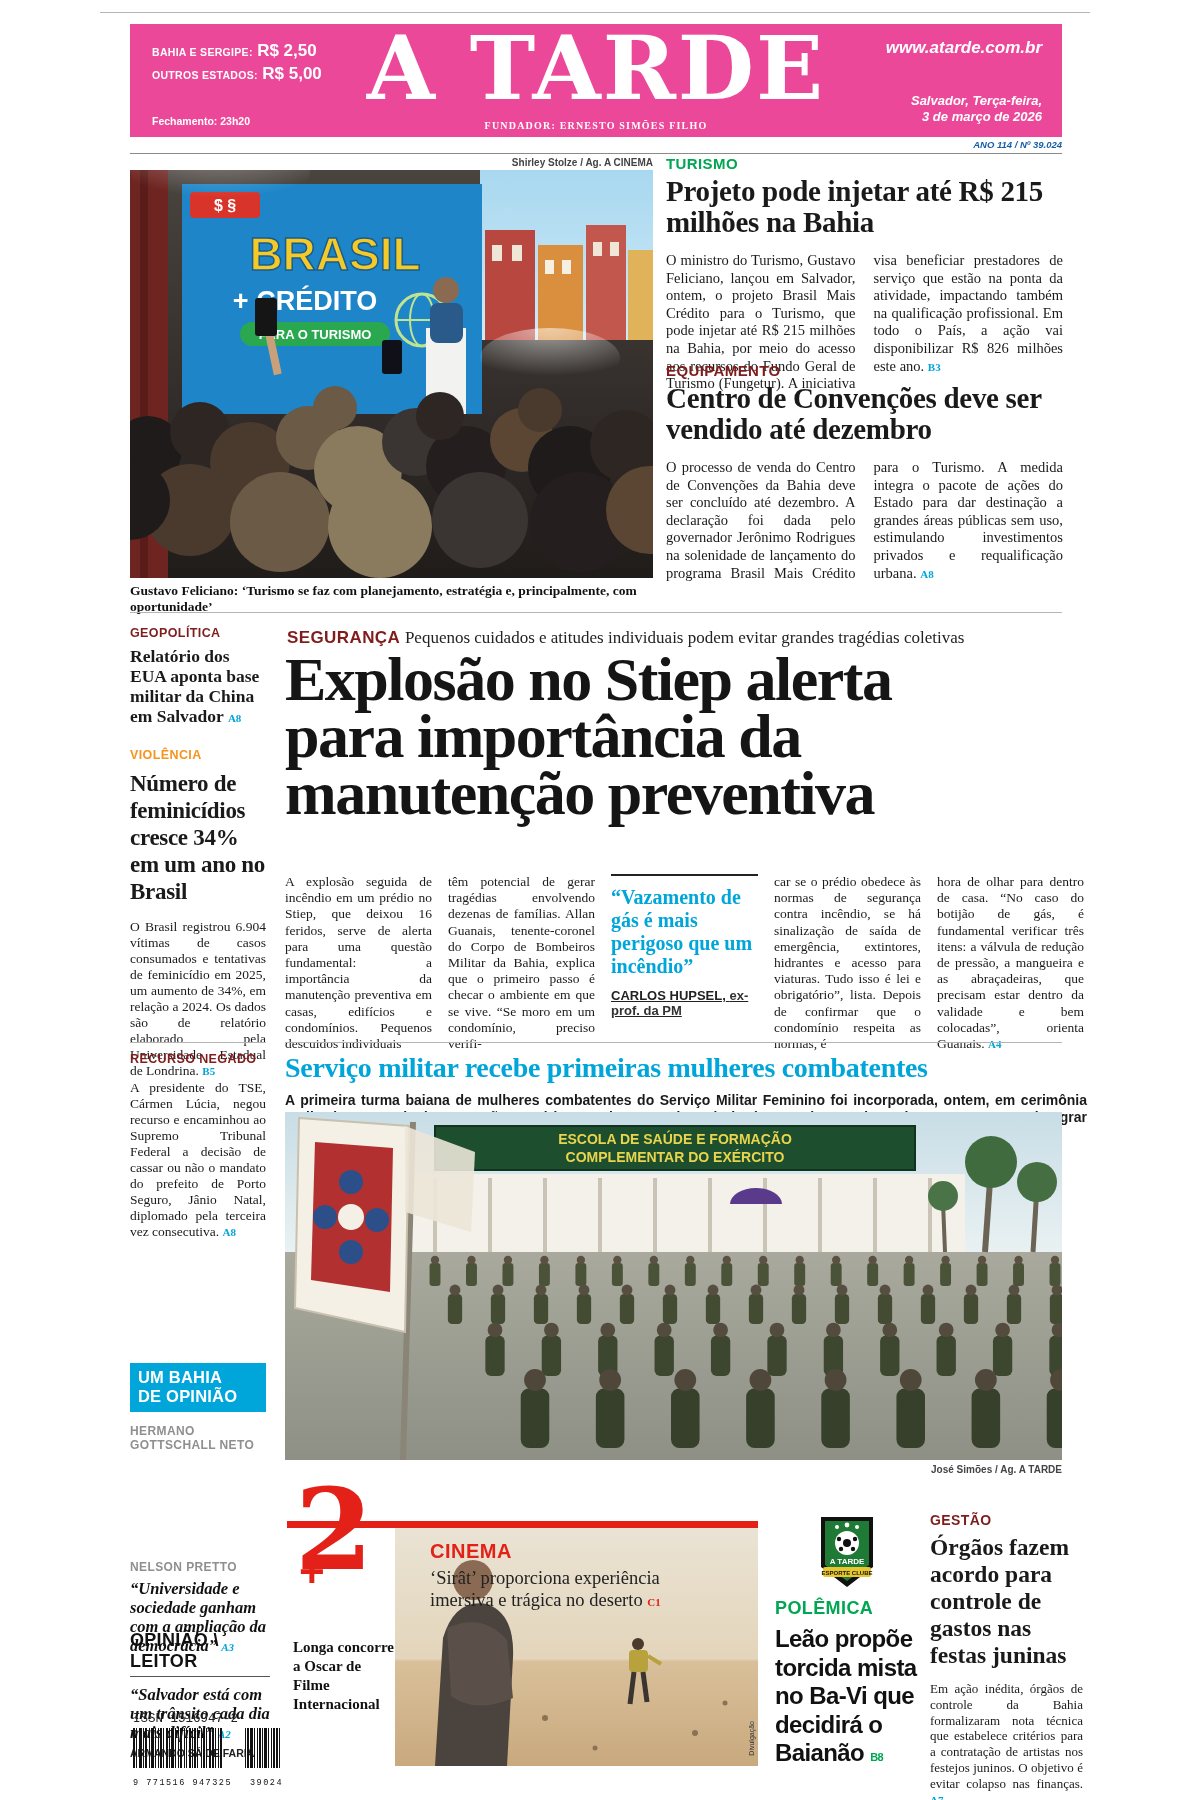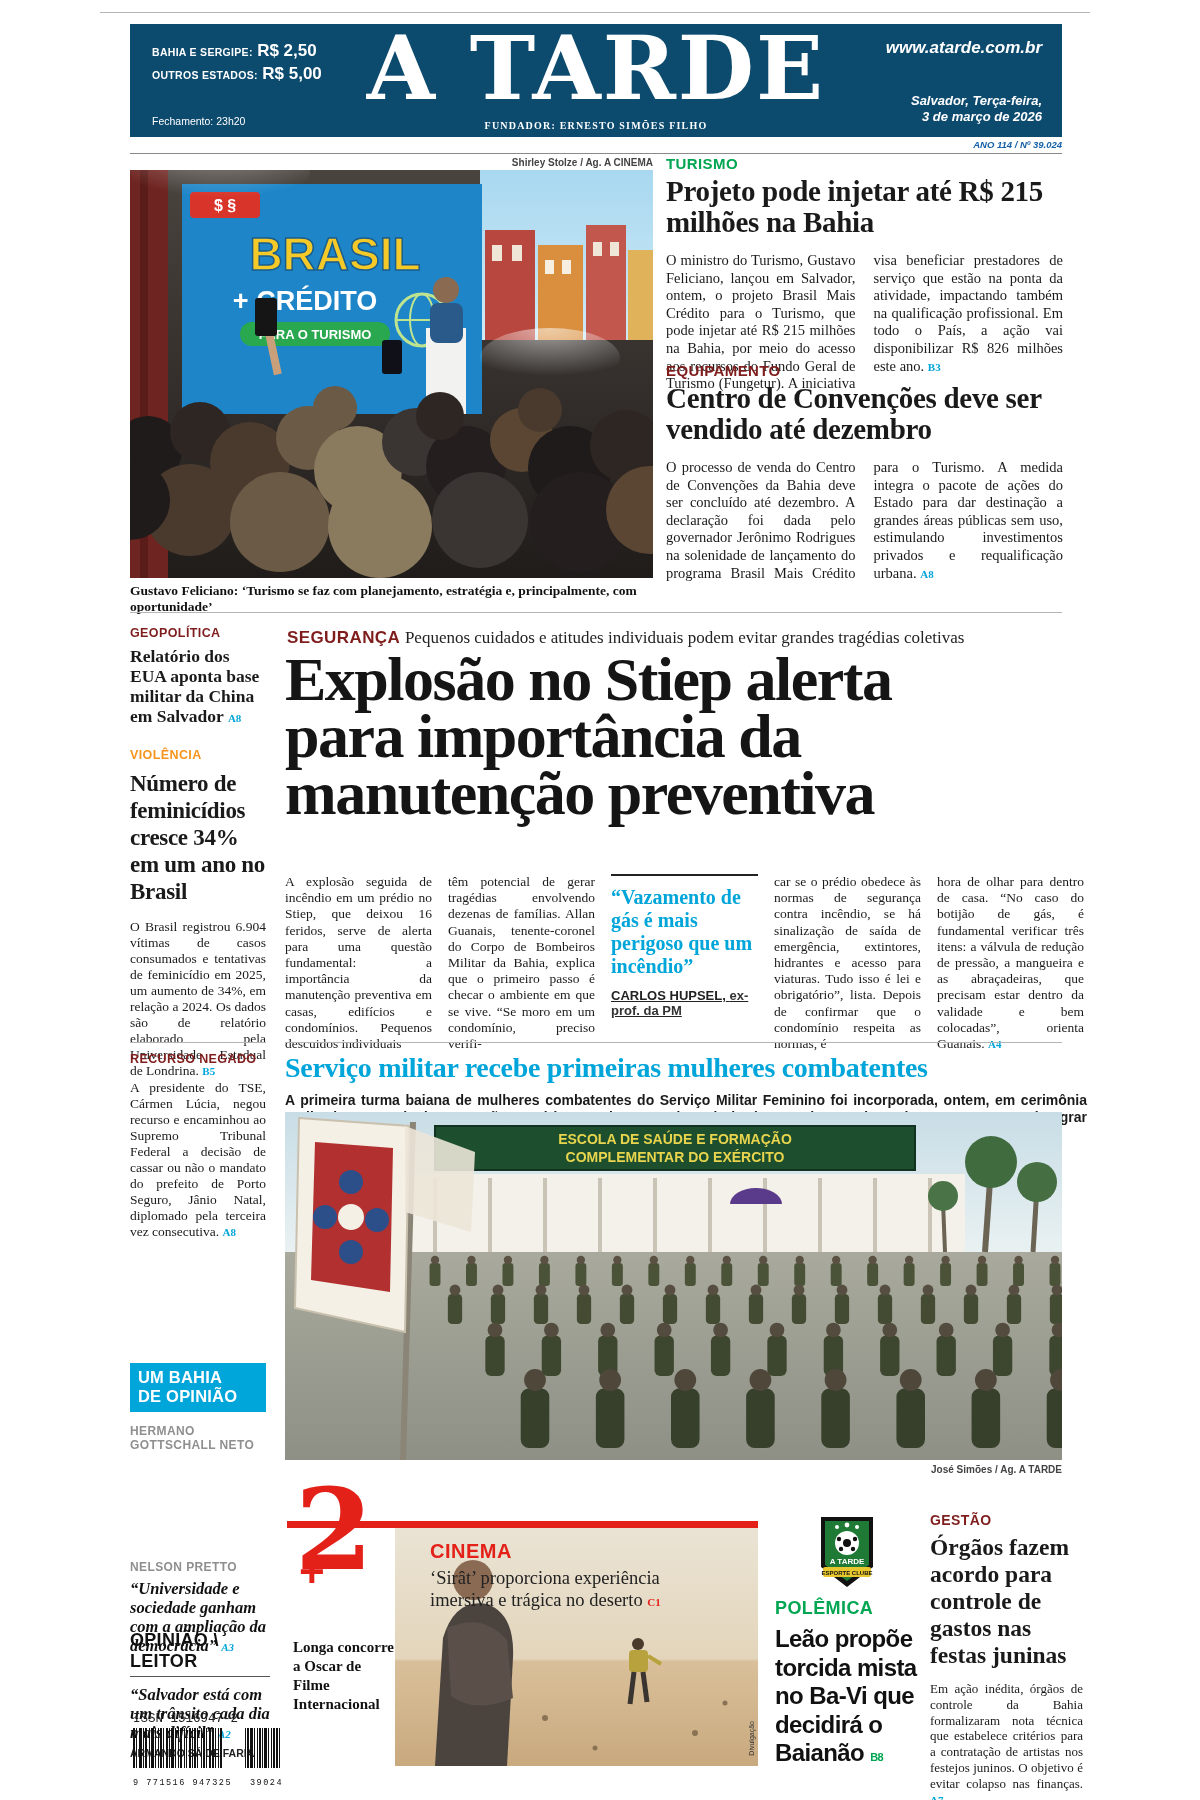--- a/index.html
+++ b/index.html
@@ -7,25 +7,25 @@
   body { font-family:"Liberation Sans", sans-serif; }
   .page { position:relative; width:1200px; height:1800px; background:#fff; overflow:hidden; }
   .abs { position:absolute; }
 
   
   .hrule { position:absolute; height:1px; background:#b5b5b5; }
   .hrule.dark { background:#8a8a8a; }
 
   
   .masthead { position:absolute; left:130px; top:24px; width:932px; height:113px;
-              background:#0c4a6e; color:#fff; }
+              background:#ec4899; color:#fff; }
   .mh-prices { position:absolute; left:22px; top:16px; line-height:21px; white-space:nowrap; }
   .mh-price-label { font-size:10.5px; font-weight:bold; letter-spacing:.3px; }
   .mh-price-val { font-size:17px; font-weight:bold; }
-  .mh-closing { position:absolute; left:22px; bottom:10px; font-size:10.5px; font-weight:normal; }
+  .mh-closing { position:absolute; left:22px; bottom:10px; font-size:10.5px; font-weight:bold; }
   .mh-logo { position:absolute; left:0; right:0; top:-4px; text-align:center;
              font-family:"DejaVu Serif", serif; font-weight:bold; font-size:88px;
              letter-spacing:2px; line-height:96px; }
   .mh-founder { position:absolute; left:0; right:0; bottom:6px; text-align:center;
                 font-family:"Liberation Serif", serif; font-size:10px; font-weight:bold; letter-spacing:1.2px; }
   .mh-url { position:absolute; right:20px; top:14px; font-size:17px; font-weight:bold; font-style:italic; }
   .mh-date { position:absolute; right:20px; bottom:12px; font-size:13px; font-weight:bold; font-style:italic;
              text-align:right; line-height:16px; }
   .ano-line { position:absolute; left:130px; top:139px; width:932px; text-align:right;
               font-size:9.5px; font-weight:bold; font-style:italic; color:#1560a8; }

